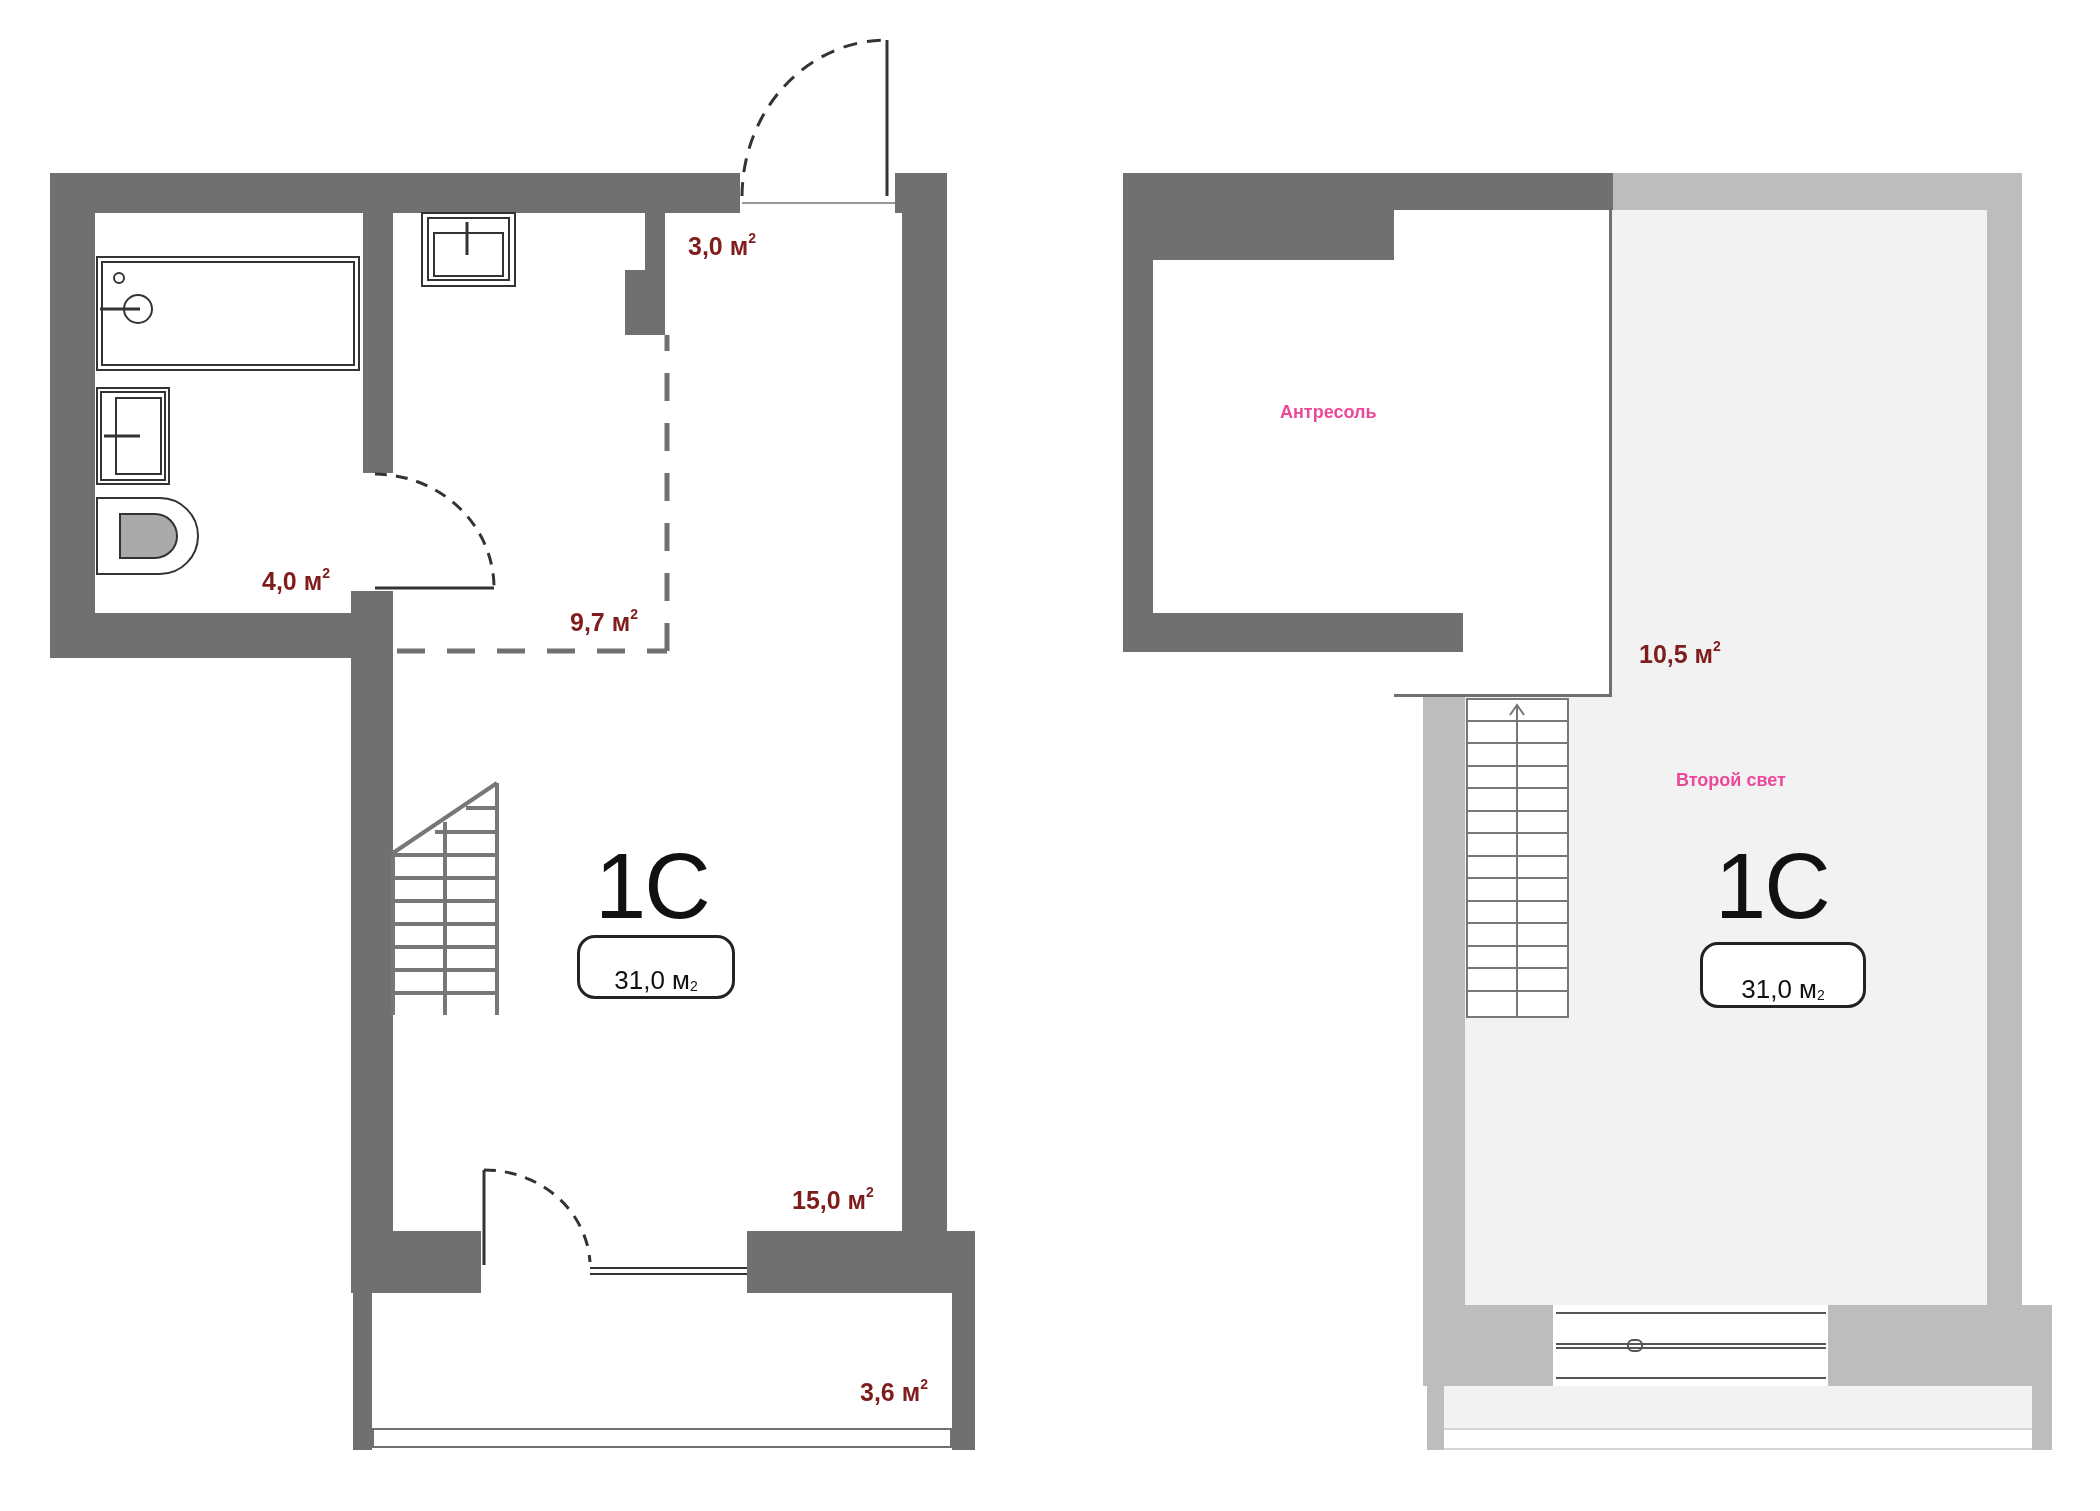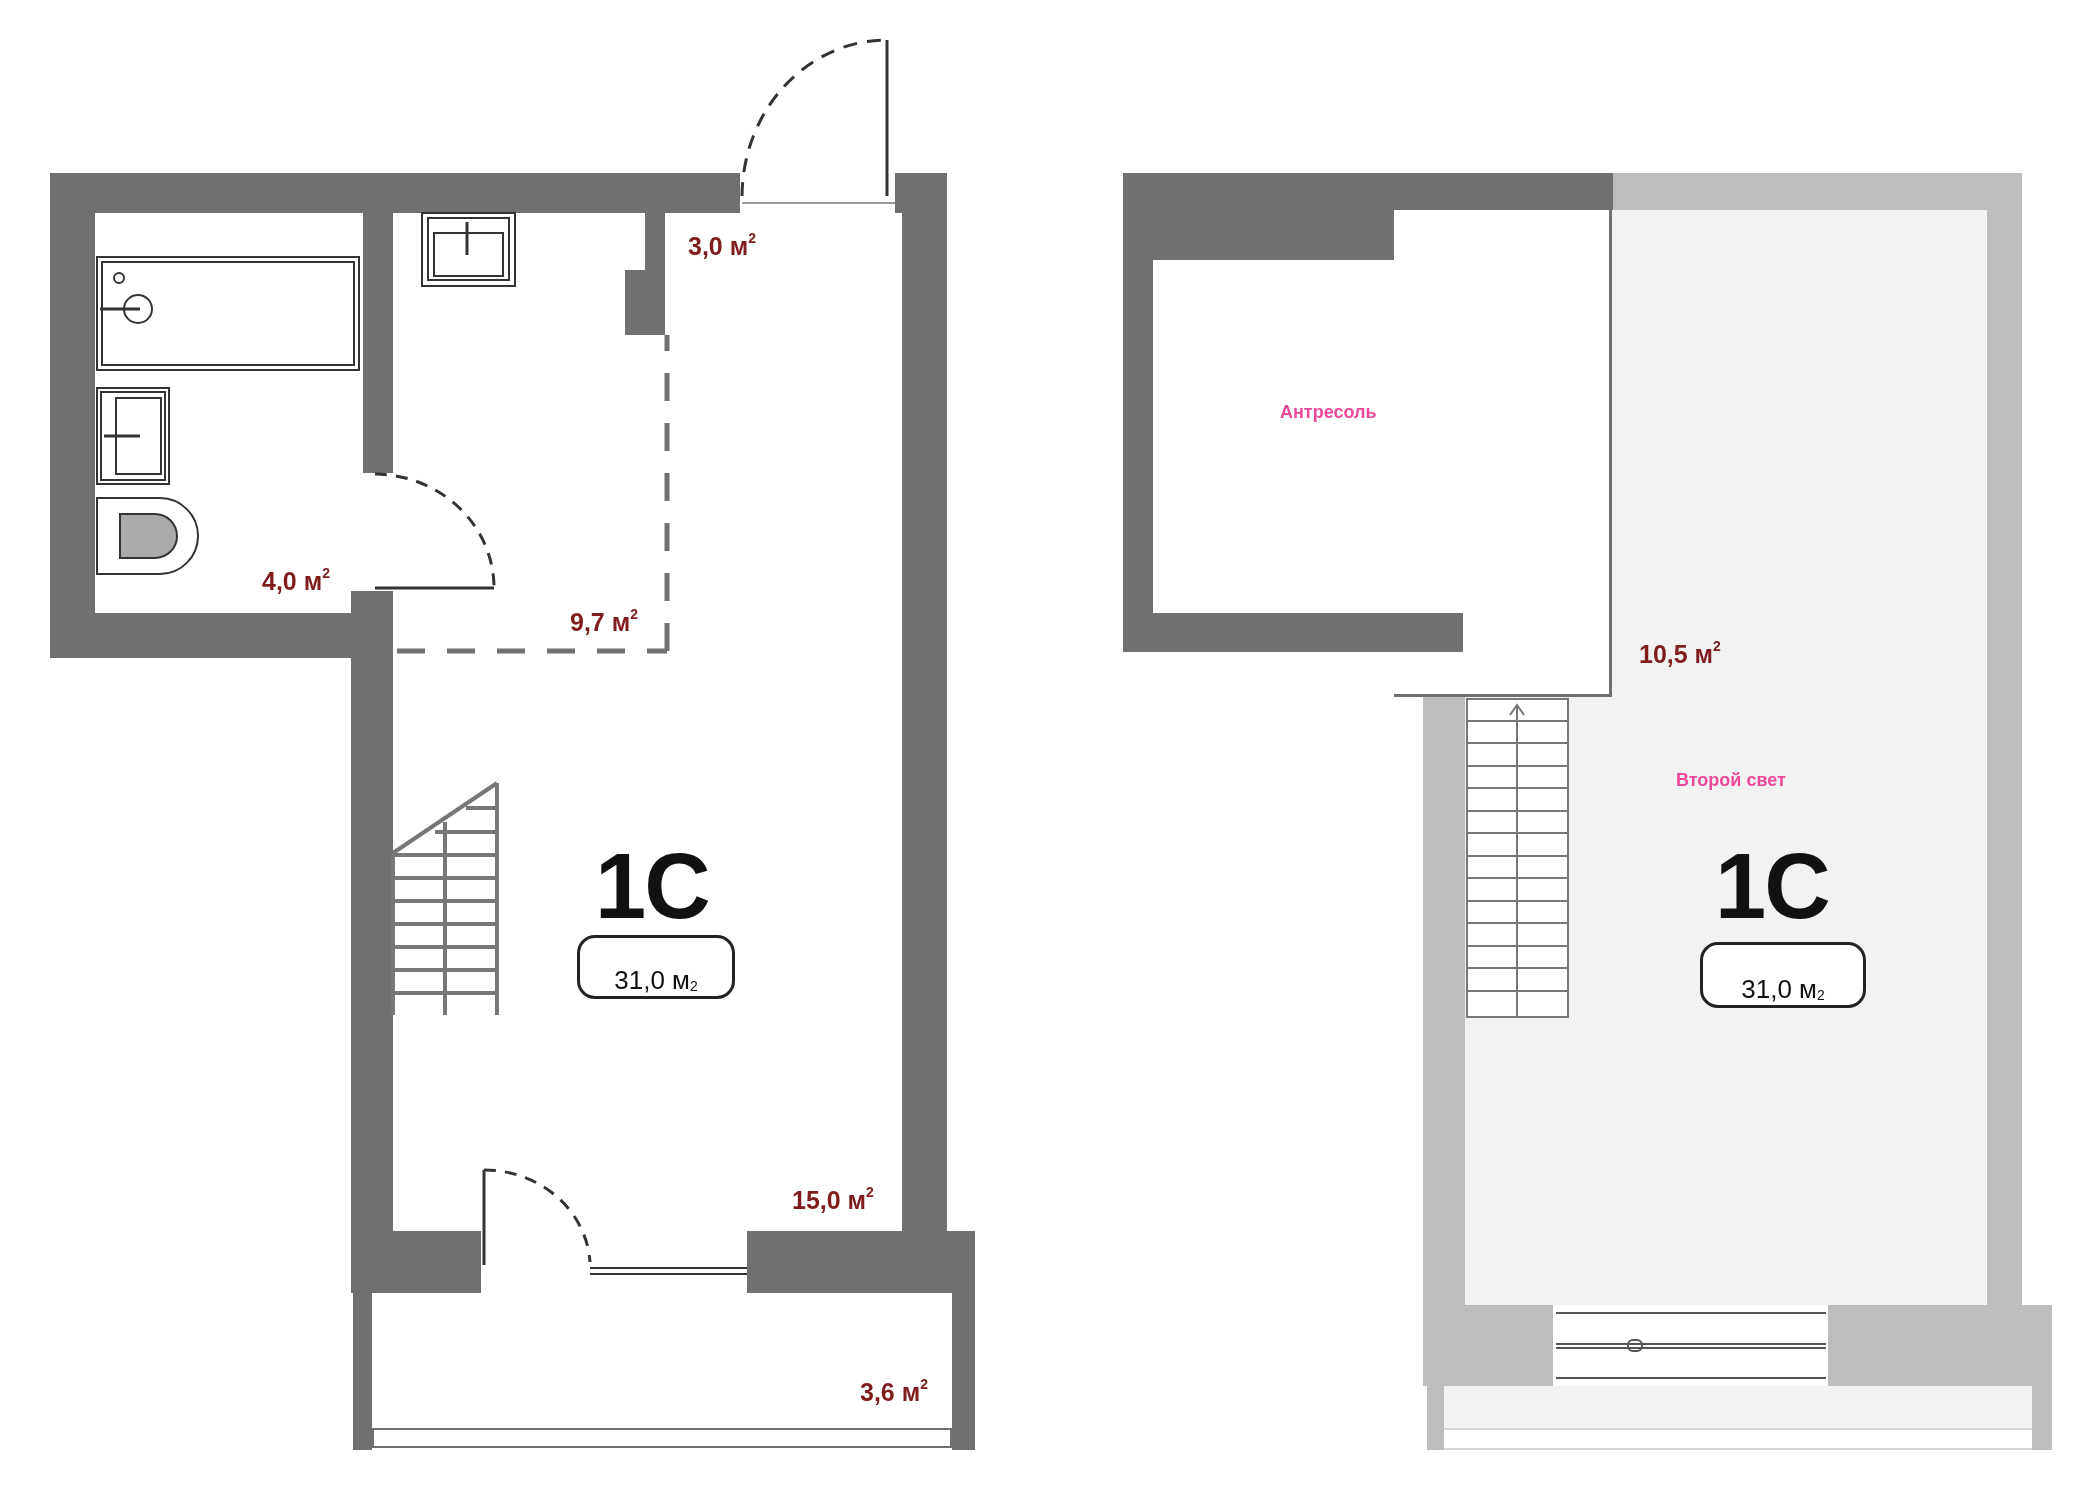--- a/index.html
+++ b/index.html
@@ -3,21 +3,21 @@
 <meta charset="utf-8">
 <style>
   html,body{margin:0;padding:0;background:#fff;}
   body{width:2100px;height:1511px;position:relative;overflow:hidden;font-family:"Liberation Sans","DejaVu Sans",sans-serif;}
   .abs{position:absolute;}
   .wd{background:#707070;position:absolute;}
   .wl{background:#bdbdbd;position:absolute;}
   .fl{background:#f2f2f2;position:absolute;}
   .lbl{position:absolute;font-weight:bold;color:#7f1d1d;font-size:25px;white-space:nowrap;}
   .lbl sup{font-size:14px;vertical-align:top;position:relative;top:-2px;}
-  .big{position:absolute;font-weight:bold;font-size:92px;color:#111;letter-spacing:-2px;line-height:1;}
+  .big{position:absolute;font-weight:normal;font-size:92px;color:#111;letter-spacing:-2px;line-height:1;}
   .badge{position:absolute;border:3px solid #222;border-radius:18px;background:#fff;font-size:26px;color:#111;display:flex;align-items:flex-end;justify-content:center;box-sizing:border-box;}
   .badge sup{font-size:14px;vertical-align:top;position:relative;top:-2px;}
   .name{position:absolute;font-weight:bold;font-size:18px;color:#ec4899;white-space:nowrap;}
   svg{position:absolute;left:0;top:0;}
 </style>
 </head>
 <body>
 
 <div>
 

